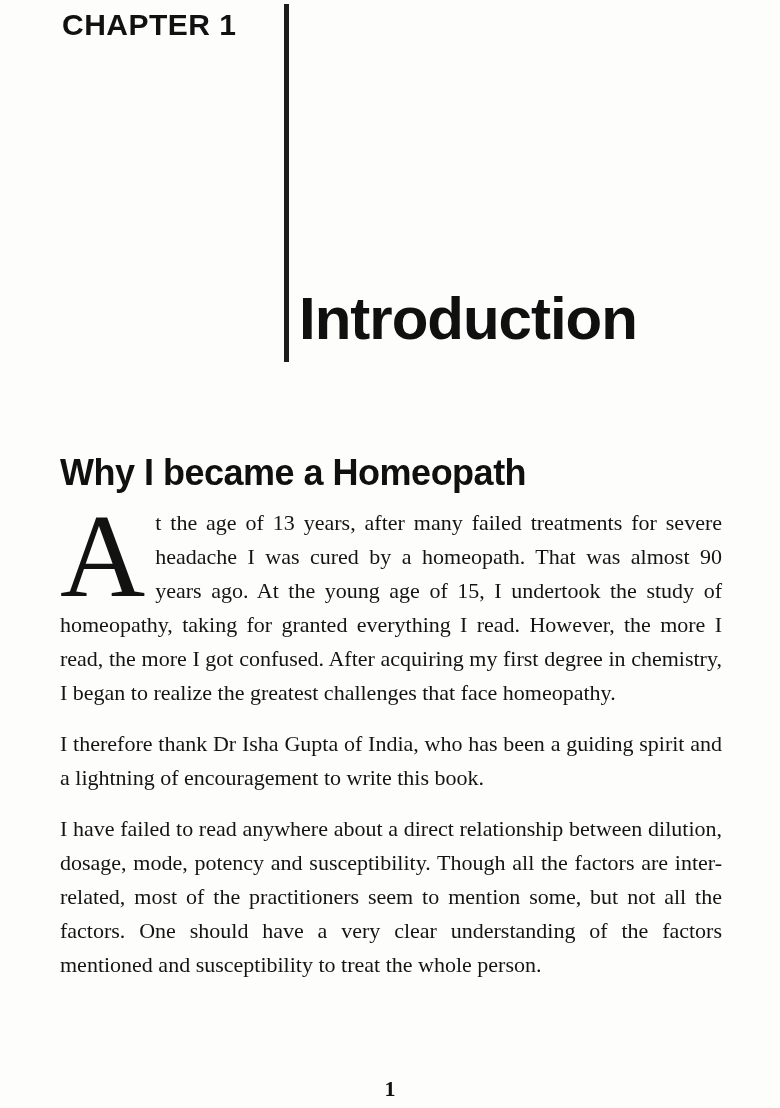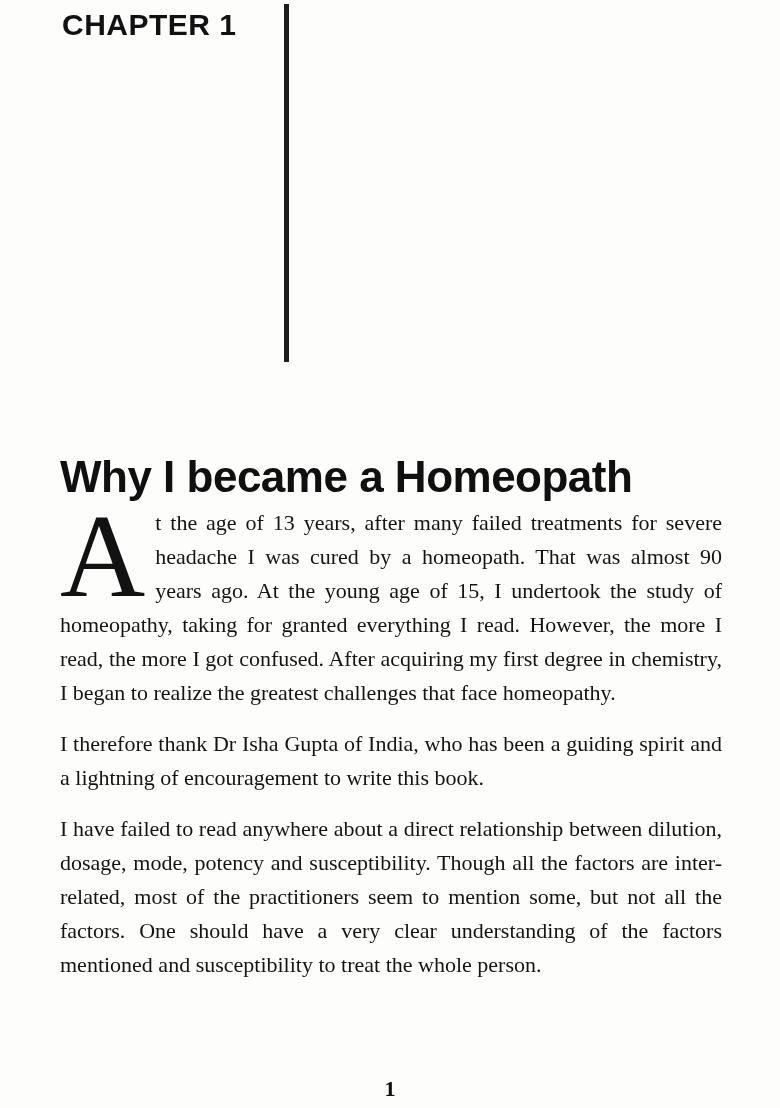--- a/index.html
+++ b/index.html
@@ -47,21 +47,21 @@
     letter-spacing: -1px;
     color: #101010;
     white-space: nowrap;
   }
   .section-heading {
     position: absolute;
     left: 60px;
     top: 452px;
     font-family: "Liberation Sans", sans-serif;
     font-weight: 700;
-    font-size: 44px;
+    font-size: 36px;
     letter-spacing: -0.5px;
     color: #101010;
     white-space: nowrap;
   }
   .body-copy {
     position: absolute;
     left: 60px;
     top: 506px;
     width: 662px;
     font-family: "Liberation Serif", serif;
@@ -93,20 +93,21 @@
 </style>
 </head>
 <body>
 
 <div class="page">
 
   <div class="chapter-label">CHAPTER 1</div>
 
   <div class="vrule"></div>
 
+  <div class="chapter-title">Introduction</div>
 
   <div class="section-heading">Why I became a Homeopath</div>
 
   <div class="body-copy">
     <p><span class="dropcap">A</span><span>t the age of 13 years, after many failed treatments for severe headache I was cured by a homeopath. That was almost 90 years ago. At the young age of 15, I undertook the study of homeopathy, taking for granted everything I read. However, the more I read, the more I got confused. After acquiring my first degree in chemistry, I began to realize the greatest challenges that face homeopathy.</span></p>
 
     <p>I therefore thank Dr Isha Gupta of India, who has been a guiding spirit and a lightning of encouragement to write this book.</p>
 
     <p>I have failed to read anywhere about a direct relationship between dilution, dosage, mode, potency and susceptibility. Though all the factors are inter-related, most of the practitioners seem to mention some, but not all the factors. One should have a very clear understanding of the factors mentioned and susceptibility to treat the whole person.</p>
   </div>

